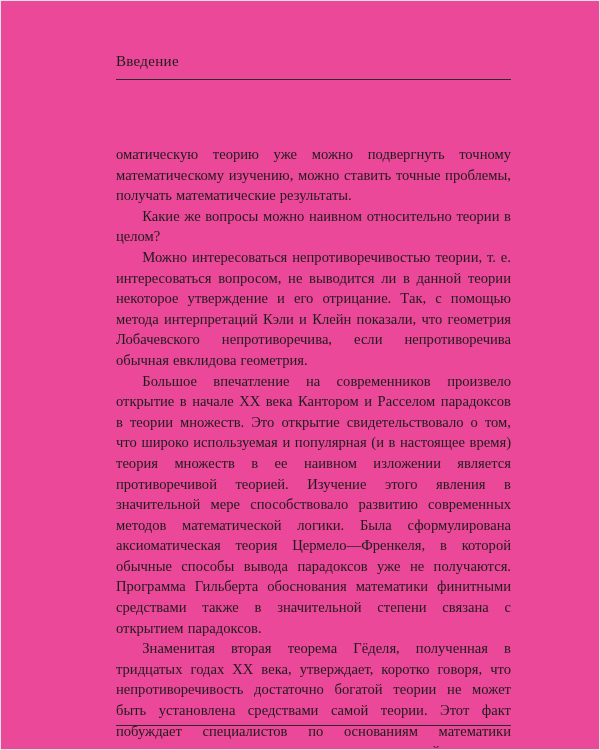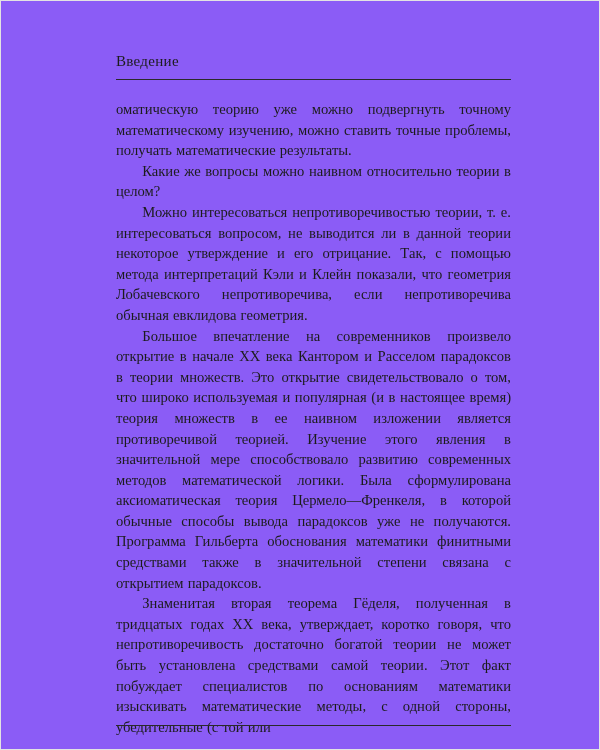--- a/index.html
+++ b/index.html
@@ -4,21 +4,21 @@
 <style>
   html, body {
     margin: 0;
     padding: 0;
     background: #ffffff;
   }
   .scan {
     position: relative;
     width: 600px;
     height: 750px;
-    background: #8b5cf6;
+    background: #ec4899;
     box-sizing: border-box;
     border: 1px solid #e3e3e3;
     overflow: hidden;
     font-family: "Liberation Serif", "DejaVu Serif", serif;
     color: #1c1c1c;
   }
   .running-head {
     position: absolute;
     top: 52px;
     left: 115px;
@@ -45,20 +45,21 @@
     hyphens: auto;
     -webkit-hyphens: auto;
     word-spacing: 0.5px;
   }
   .body-text p {
     margin: 0;
     text-indent: 1.8em;
   }
   .body-text p.no-indent {
     text-indent: 0;
+    margin-top: 45px;
   }
   .footer {
     position: absolute;
     left: 115px;
     right: 88px;
     bottom: 14px;
   }
   .footer-rule {
     height: 1px;
     background: #2a2a2a;

